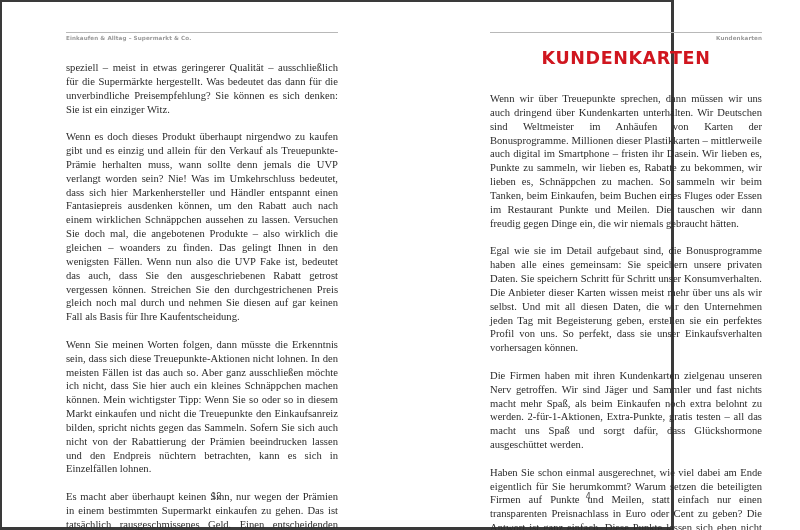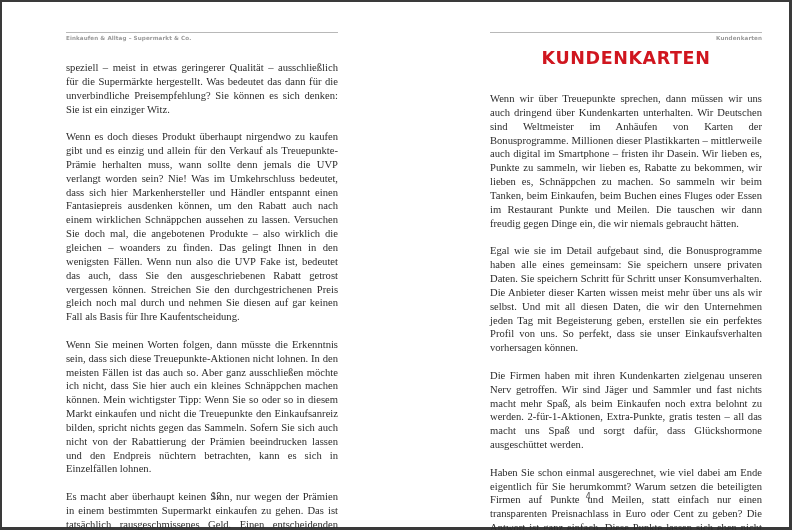--- a/index.html
+++ b/index.html
@@ -2,21 +2,21 @@
 <html><head>
   <meta charset="utf-8">
   <style>
     html, body { margin: 0; padding: 0; }
     body {
       width: 800px; height: 530px; overflow: hidden;
       background: #ffffff;
       position: relative;
     }
     .frame {
-      position: absolute; left: 0; top: 0; width: 792px; height: 530px;
+      position: absolute; left: 0; top: 0; width: 674px; height: 530px;
       box-sizing: border-box;
       border-top: 2px solid #3a3a3a;
       border-left: 2px solid #3a3a3a;
       border-right: 3px solid #3a3a3a;
       border-bottom: 3px solid #3a3a3a;
       background: #ffffff;
     }
     .page {
       position: absolute; top: 0; height: 525px;
     }

